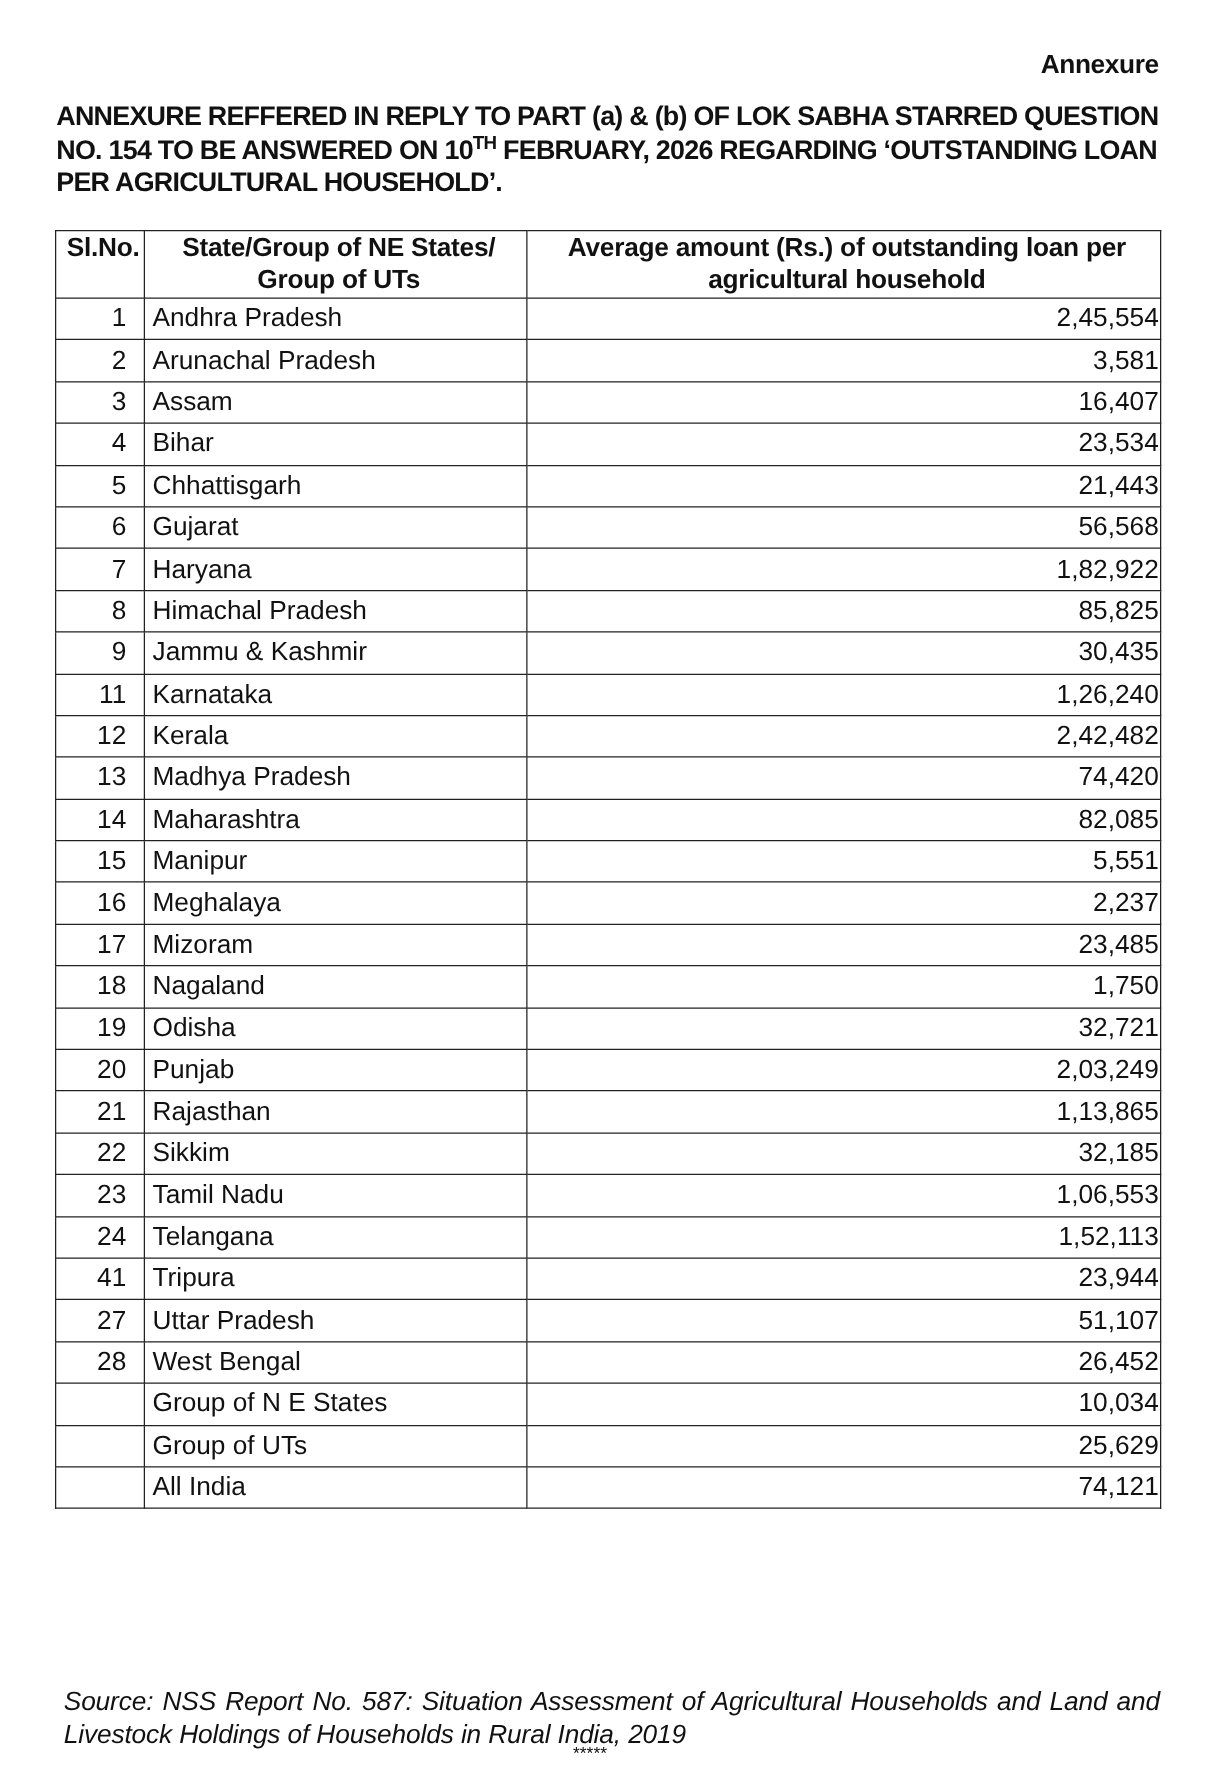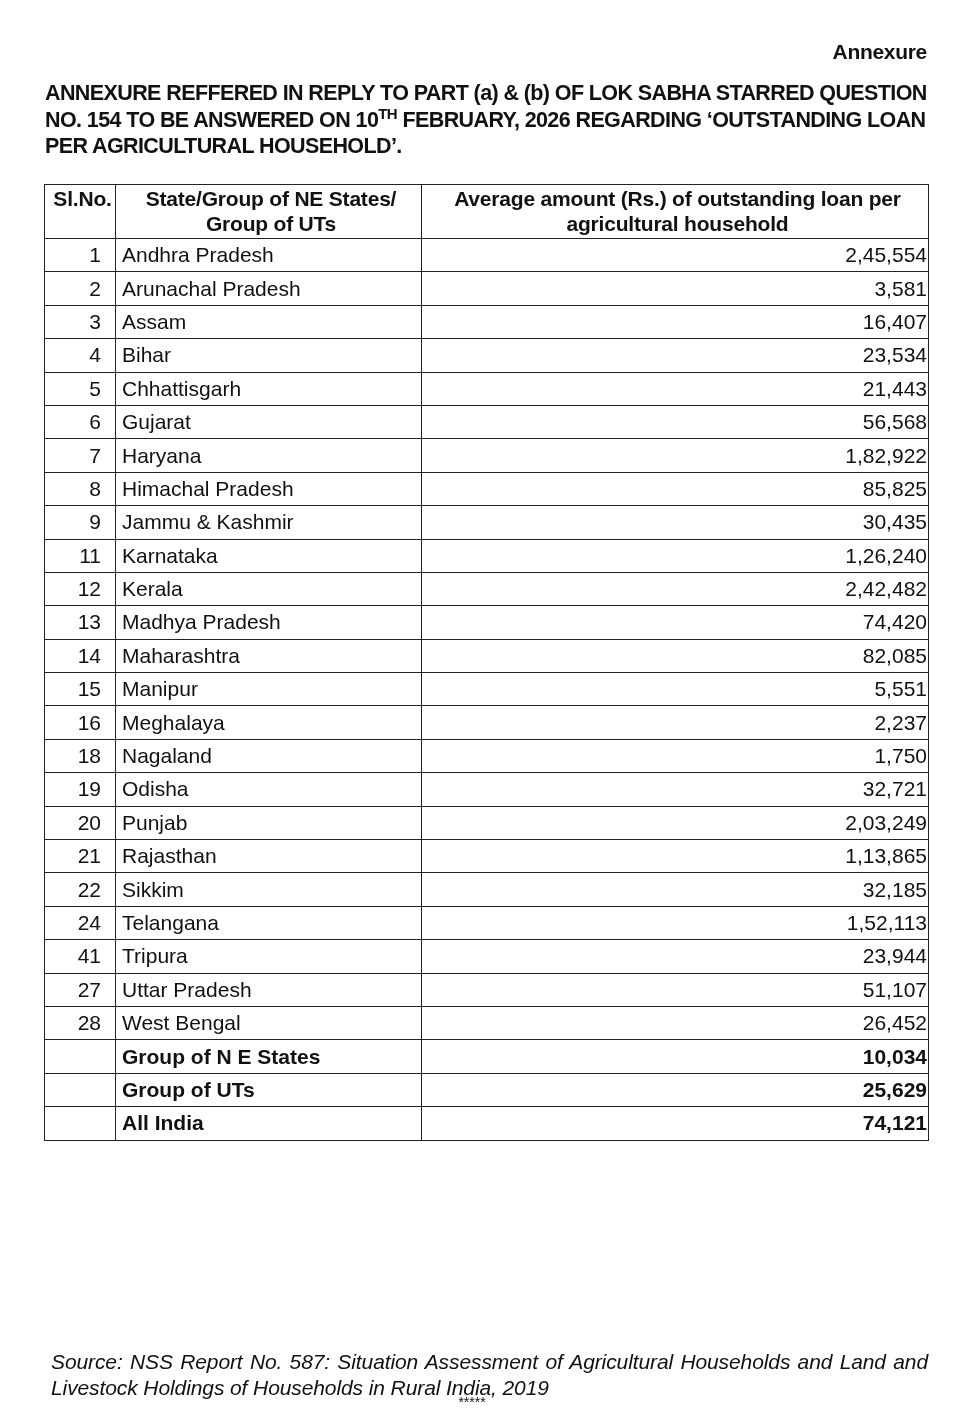--- a/index.html
+++ b/index.html
@@ -76,21 +76,21 @@
       padding-right: 14px !important;
     }
     th.slno-h { padding-left: 6px !important; }
     td.state { padding-left: 6px !important; }
     th.state-h { padding-left: 6px !important; }
     th.amount-h { padding-left: 6px !important; }
     td.amount {
       text-align: right;
       padding-right: 1px !important;
     }
-    tr.summary td { font-weight: bold; }
+    tr.summary td { font-weight: normal; }
     .source-note {
       position: absolute;
       top: 1301px;
       left: 51px;
       width: 877px;
       font-size: 21px;
       font-style: italic;
       line-height: 26px;
       text-align: justify;
       text-align-last: left;
@@ -197,20 +197,25 @@
         <td class="slno">15</td>
         <td class="state">Manipur</td>
         <td class="amount">5,551</td>
       </tr>
       <tr>
         <td class="slno">16</td>
         <td class="state">Meghalaya</td>
         <td class="amount">2,237</td>
       </tr>
       <tr>
+        <td class="slno">17</td>
+        <td class="state">Mizoram</td>
+        <td class="amount">23,485</td>
+      </tr>
+      <tr>
         <td class="slno">18</td>
         <td class="state">Nagaland</td>
         <td class="amount">1,750</td>
       </tr>
       <tr>
         <td class="slno">19</td>
         <td class="state">Odisha</td>
         <td class="amount">32,721</td>
       </tr>
       <tr>
@@ -220,20 +225,25 @@
       </tr>
       <tr>
         <td class="slno">21</td>
         <td class="state">Rajasthan</td>
         <td class="amount">1,13,865</td>
       </tr>
       <tr>
         <td class="slno">22</td>
         <td class="state">Sikkim</td>
         <td class="amount">32,185</td>
+      </tr>
+      <tr>
+        <td class="slno">23</td>
+        <td class="state">Tamil Nadu</td>
+        <td class="amount">1,06,553</td>
       </tr>
       <tr>
         <td class="slno">24</td>
         <td class="state">Telangana</td>
         <td class="amount">1,52,113</td>
       </tr>
       <tr>
         <td class="slno">41</td>
         <td class="state">Tripura</td>
         <td class="amount">23,944</td>

